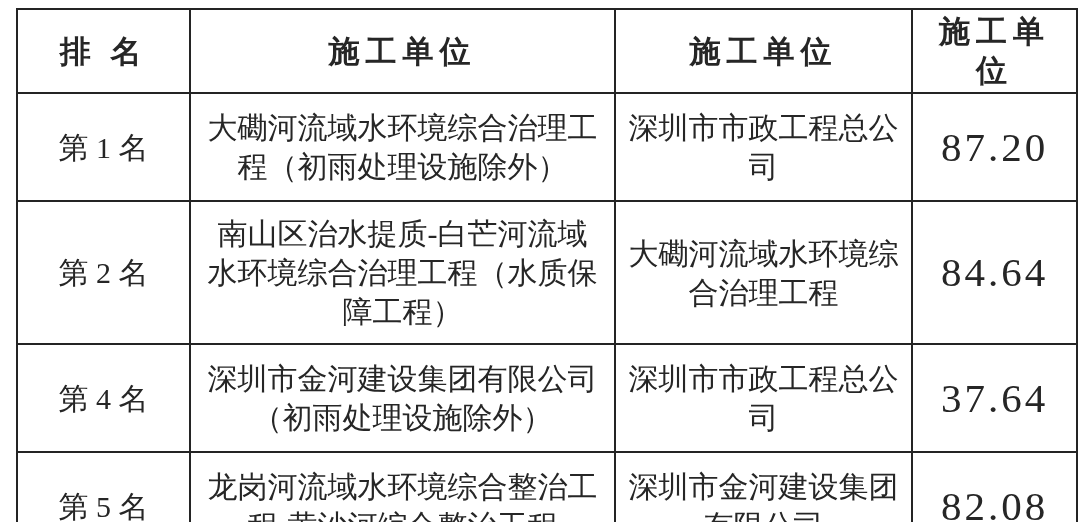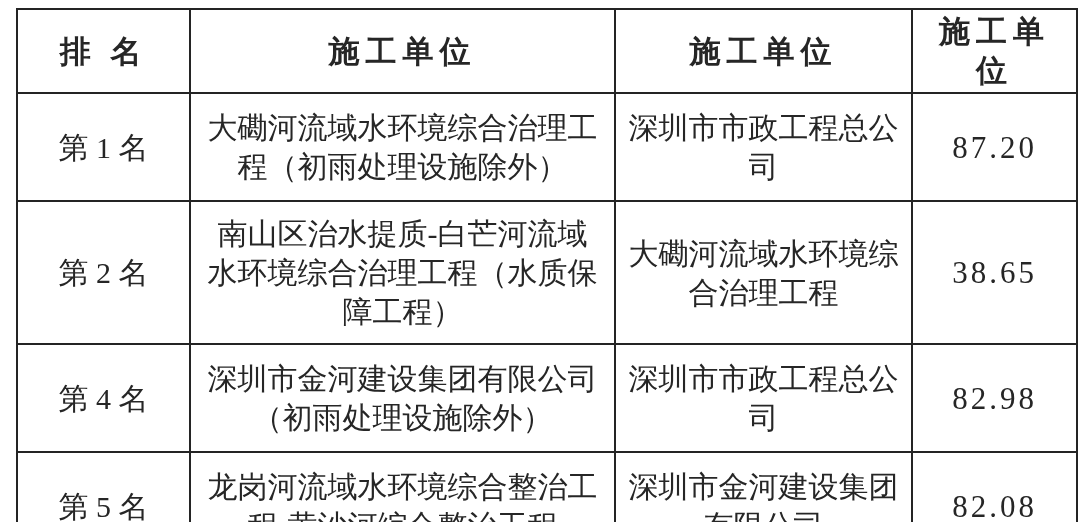--- a/index.html
+++ b/index.html
@@ -43,21 +43,21 @@
     padding: 2px 10px;
     overflow: hidden;
   }
   th {
     font-weight: bold;
     font-size: 31px;
     letter-spacing: 6px;
   }
   td.project    { padding: 12px 16px; margin-left: 20px; }
   td.contractor { padding: 14px 8px; }
-  td.score      { letter-spacing: 3px; font-size: 31px; }
+  td.score      { letter-spacing: 3px; font-size: 41px; }
 
   tr.h-header { height: 70px; }
   tr.h-r1 { height: 87px; }
   tr.h-r2 { height: 115px; }
   tr.h-r3 { height: 78px; }
   tr.h-r4 { height: 80px; }
   tr.h-r5 { height: 76px; }
 </style>
 </head>
 <body>
@@ -82,29 +82,29 @@
         <td class="rank">第 1 名</td>
         <td class="project">大磡河流域水环境综合治理工程（初雨处理设施除外）</td>
         <td class="contractor">深圳市市政工程总公司</td>
         <td class="score">87.20</td>
       </tr>
 
       <tr class="h-r2">
         <td class="rank">第 2 名</td>
         <td class="project">南山区治水提质-白芒河流域水环境综合治理工程（水质保障工程）</td>
         <td class="contractor">大磡河流域水环境综合治理工程</td>
-        <td class="score">38.65</td>
+        <td class="score">84.64</td>
       </tr>
 
 
       <tr class="h-r4">
         <td class="rank">第 4 名</td>
         <td class="project">深圳市金河建设集团有限公司（初雨处理设施除外）</td>
         <td class="contractor">深圳市市政工程总公司</td>
-        <td class="score">82.98</td>
+        <td class="score">37.64</td>
       </tr>
 
       <tr class="h-r5">
         <td class="rank">第 5 名</td>
         <td class="project">龙岗河流域水环境综合整治工程-黄沙河综合整治工程</td>
         <td class="contractor">深圳市金河建设集团有限公司</td>
         <td class="score">82.08</td>
       </tr>
     </tbody>
   </table>

